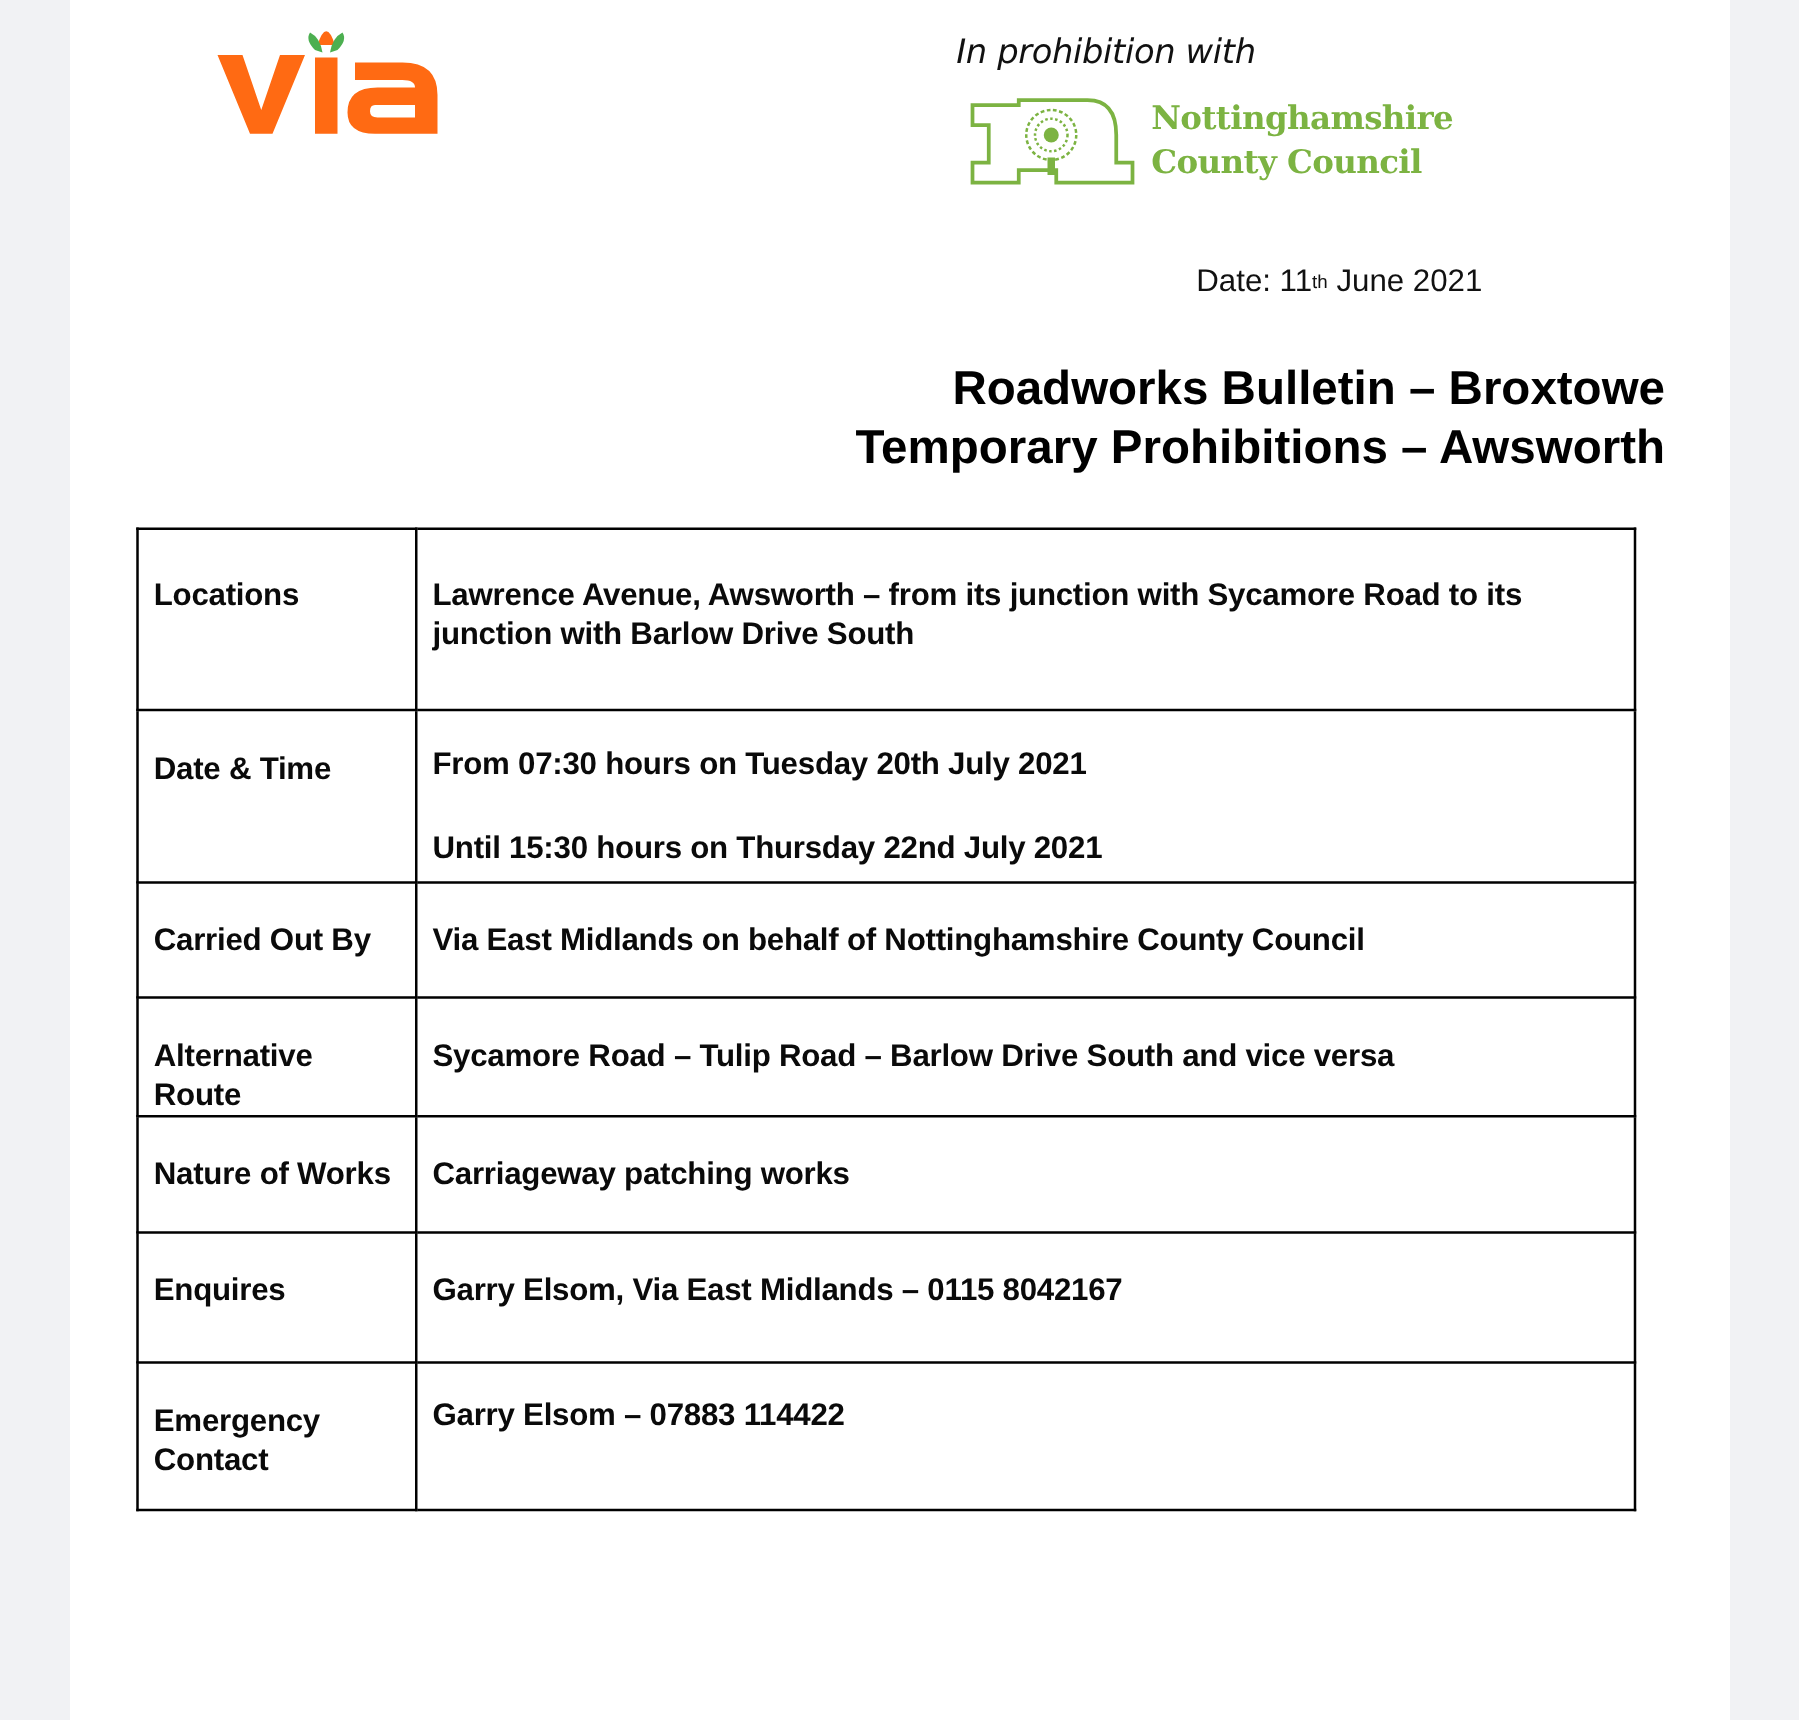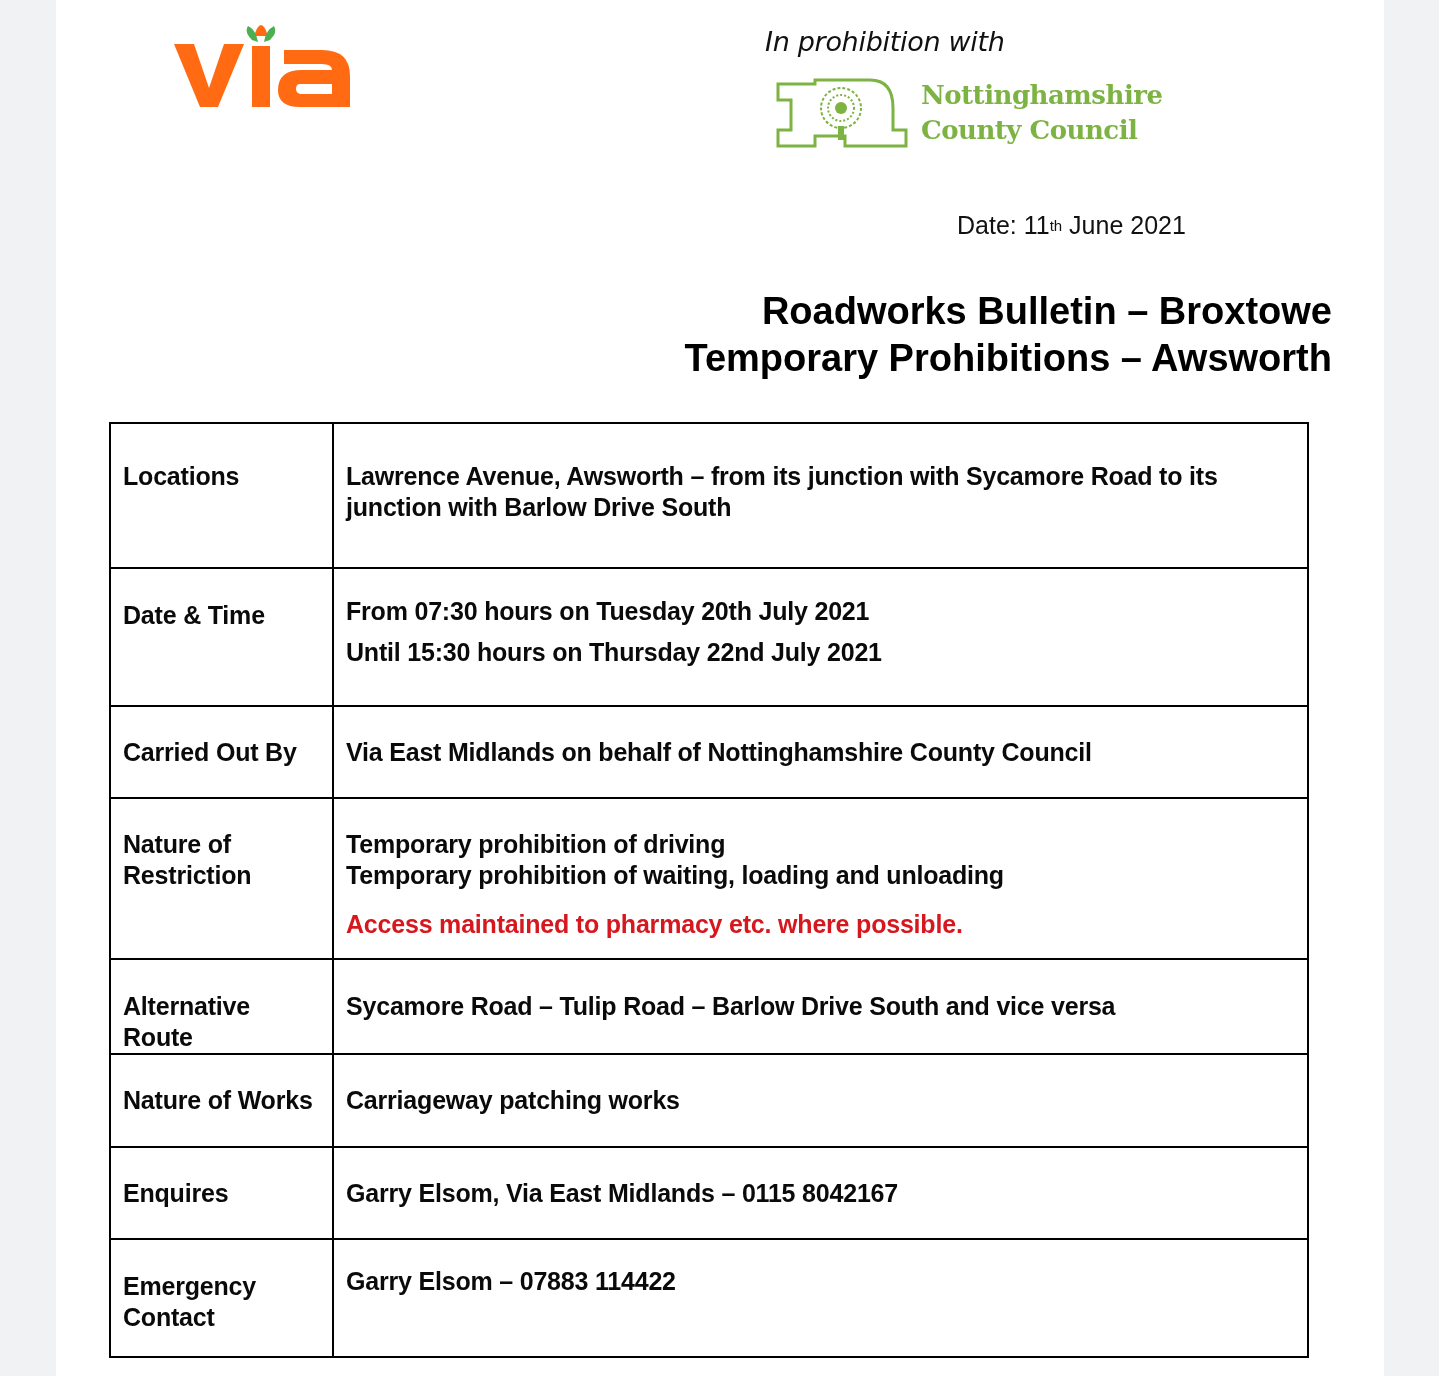--- a/index.html
+++ b/index.html
@@ -61,50 +61,42 @@
       <tr style="height:145px">
     <td class="label" style="padding-top:37px">Locations</td>
     <td style="padding-top:37px">
           <div>Lawrence Avenue, Awsworth – from its junction with Sycamore Road to its junction with Barlow Drive South</div>
         </td>
   </tr>
   <tr style="height:138px">
     <td class="label" style="padding-top:31px">Date &amp; Time</td>
     <td style="padding-top:27px">
       <div>From 07:30 hours on Tuesday 20th July 2021</div>
-      <div style="margin-top:10px">Until 15:30 hours on Thursday 22nd July 2021</div>
+      <div style="margin-top:36px">Until 15:30 hours on Thursday 22nd July 2021</div>
     </td>
   </tr>
   <tr style="height:92px">
     <td class="label" style="padding-top:30px">Carried Out By</td>
     <td style="padding-top:30px">
           <div>Via East Midlands on behalf of Nottinghamshire County Council</div>
         </td>
-  </tr>
-  <tr style="height:161px">
-    <td class="label" style="padding-top:30px">Nature of Restriction</td>
-    <td style="padding-top:30px">
-      <div>Temporary prohibition of driving</div>
-      <div>Temporary prohibition of waiting, loading and unloading</div>
-      <div class="red" style="margin-top:18px">Access maintained to pharmacy etc. where possible.</div>
-    </td>
   </tr>
   <tr style="height:94px">
     <td class="label" style="padding-top:31px">Alternative Route</td>
     <td style="padding-top:31px">
           <div>Sycamore Road – Tulip Road – Barlow Drive South and vice versa</div>
         </td>
   </tr>
   <tr style="height:93px">
     <td class="label" style="padding-top:30px">Nature of Works</td>
     <td style="padding-top:30px">
           <div>Carriageway patching works</div>
         </td>
   </tr>
-  <tr style="height:92px">
+  <tr style="height:104px">
     <td class="label" style="padding-top:30px">Enquires</td>
     <td style="padding-top:30px">
           <div>Garry Elsom, Via East Midlands – 0115 8042167</div>
         </td>
   </tr>
   <tr style="height:118px">
     <td class="label" style="padding-top:31px">Emergency Contact</td>
     <td style="padding-top:26px">
           <div>Garry Elsom – 07883 114422</div>
         </td>

